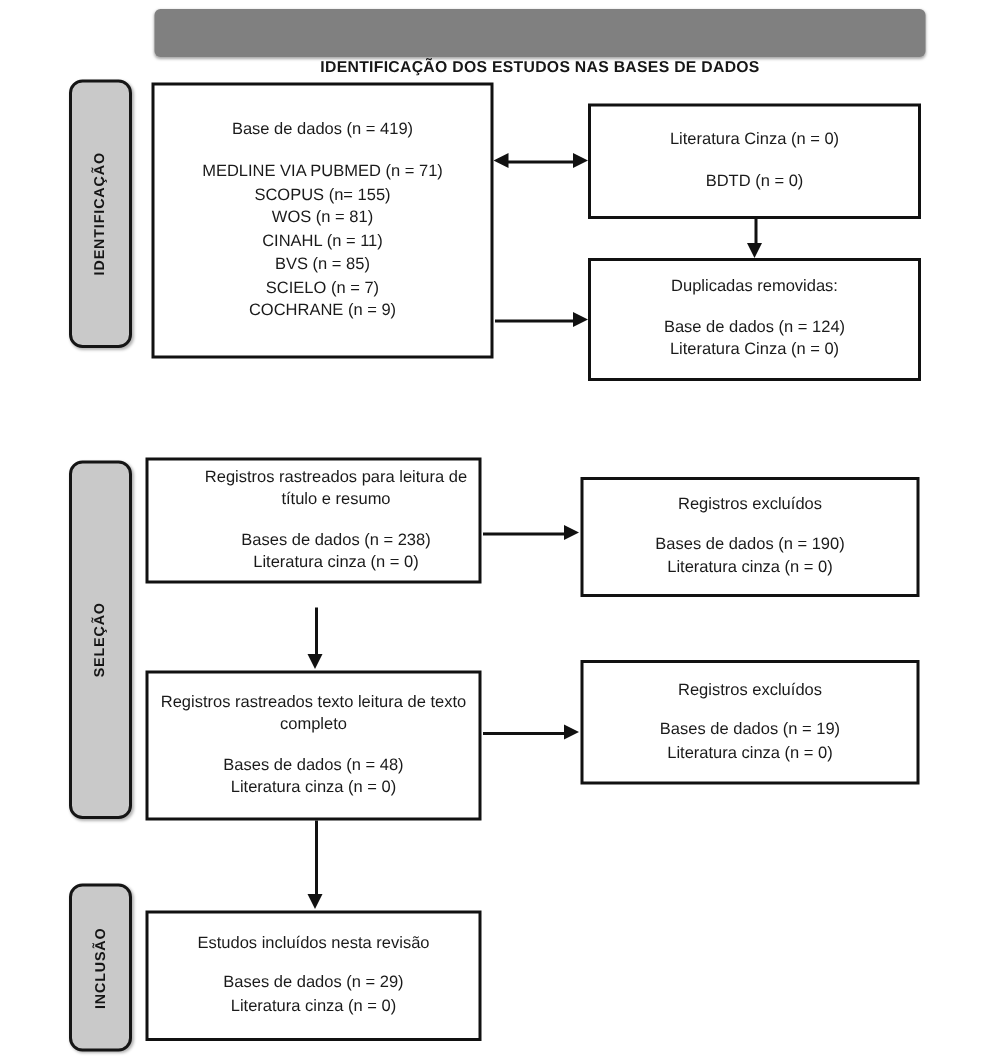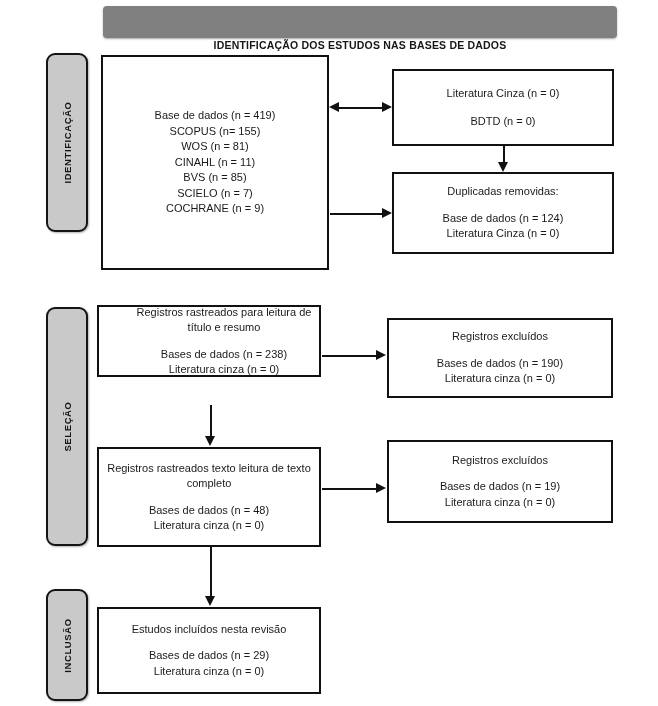--- a/index.html
+++ b/index.html
@@ -138,22 +138,23 @@
   </div>
 
   <div class="stage" style="left:46px; top:307px; width:38px; height:235px;">
     <div class="stage-text">SELEÇÃO</div>
   </div>
 
   <div class="stage" style="left:46px; top:589px; width:38px; height:108px;">
     <div class="stage-text">INCLUSÃO</div>
   </div>
 
-  <div class="box" style="left:101px; top:55px; width:228px; height:215px;">
+  <div class="box" style="left:101px; top:55px; width:228px; height:184px;">
     <div class="line">Base de dados (n = 419)</div>
+    <div class="line gap">MEDLINE VIA PUBMED (n = 71)</div>
     <div class="line">SCOPUS (n= 155)</div>
     <div class="line">WOS (n = 81)</div>
     <div class="line">CINAHL (n = 11)</div>
     <div class="line">BVS (n = 85)</div>
     <div class="line">SCIELO (n = 7)</div>
     <div class="line">COCHRANE (n = 9)</div>
   </div>
 
   <div class="box" style="left:392px; top:69px; width:222px; height:77px;">
     <div class="line">Literatura Cinza (n = 0)</div>
@@ -169,21 +170,21 @@
   <div class="hline" style="left:337px; top:107px; width:48px;"></div>
   <div class="arrow arrow-left" style="left:329px; top:102px;"></div>
   <div class="arrow arrow-right" style="left:382px; top:102px;"></div>
 
   <div class="vline" style="left:503px; top:146px; height:18px;"></div>
   <div class="arrow arrow-down" style="left:498px; top:162px;"></div>
 
   <div class="hline" style="left:330px; top:213px; width:55px;"></div>
   <div class="arrow arrow-right" style="left:382px; top:208px;"></div>
 
-  <div class="box" style="left:97px; top:305px; width:224px; height:72px;padding-left:36px;">
+  <div class="box" style="left:97px; top:305px; width:224px; height:84px;padding-left:36px;">
     <div class="line wrapme" style="max-width:205px;">Registros rastreados para leitura de título e resumo</div>
     <div class="line gap-sm">Bases de dados (n = 238)</div>
     <div class="line">Literatura cinza (n = 0)</div>
   </div>
 
   <div class="box" style="left:387px; top:318px; width:226px; height:80px;">
     <div class="line">Registros excluídos</div>
     <div class="line gap-sm">Bases de dados (n = 190)</div>
     <div class="line">Literatura cinza (n = 0)</div>
   </div>

